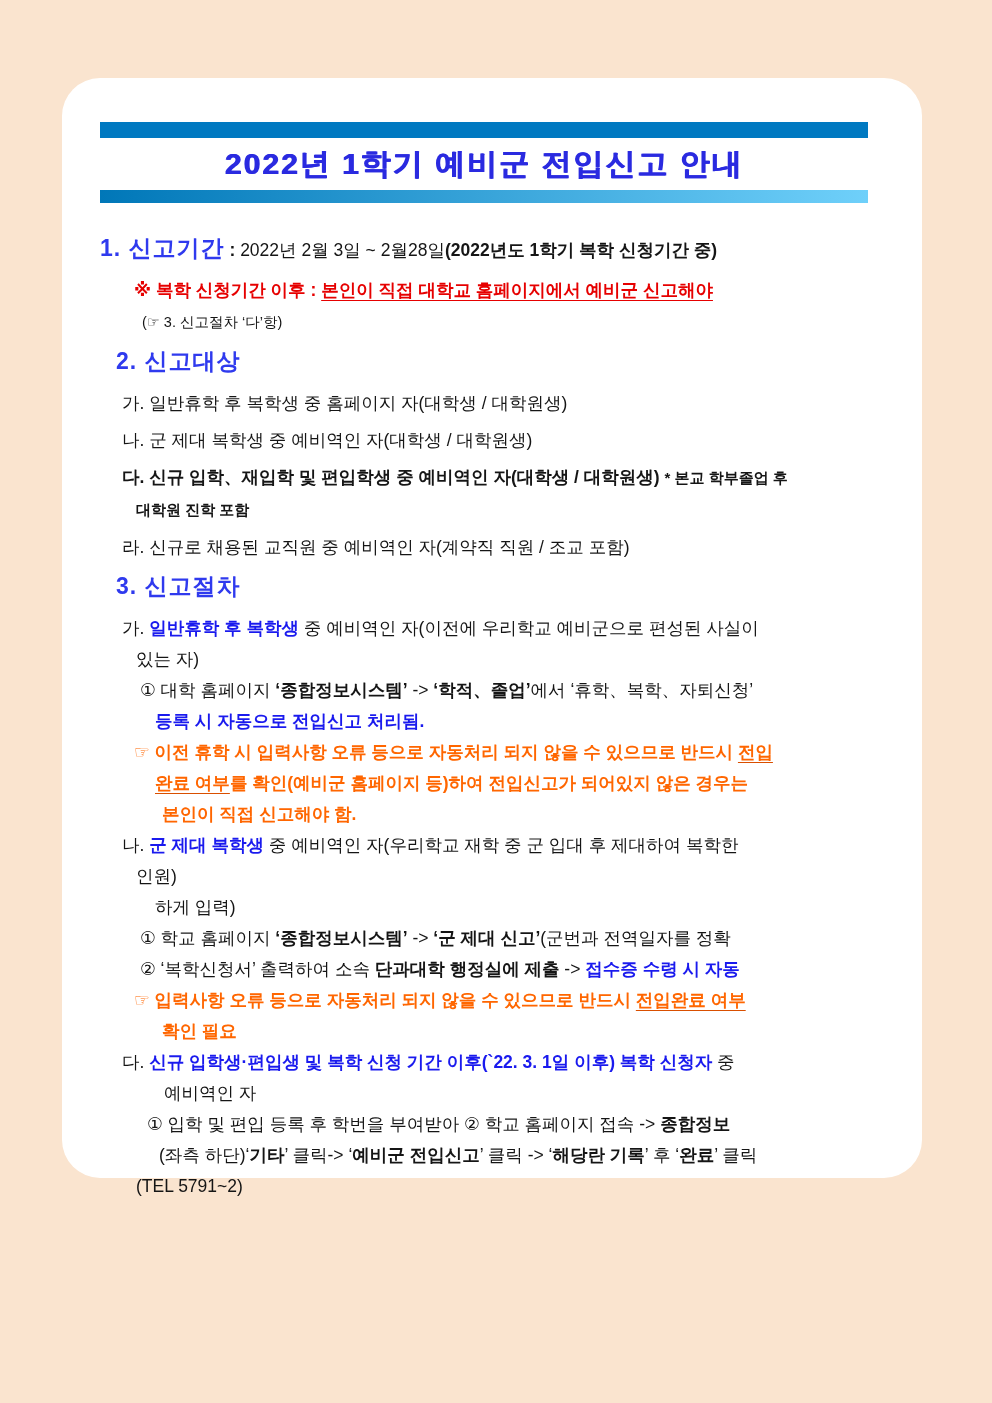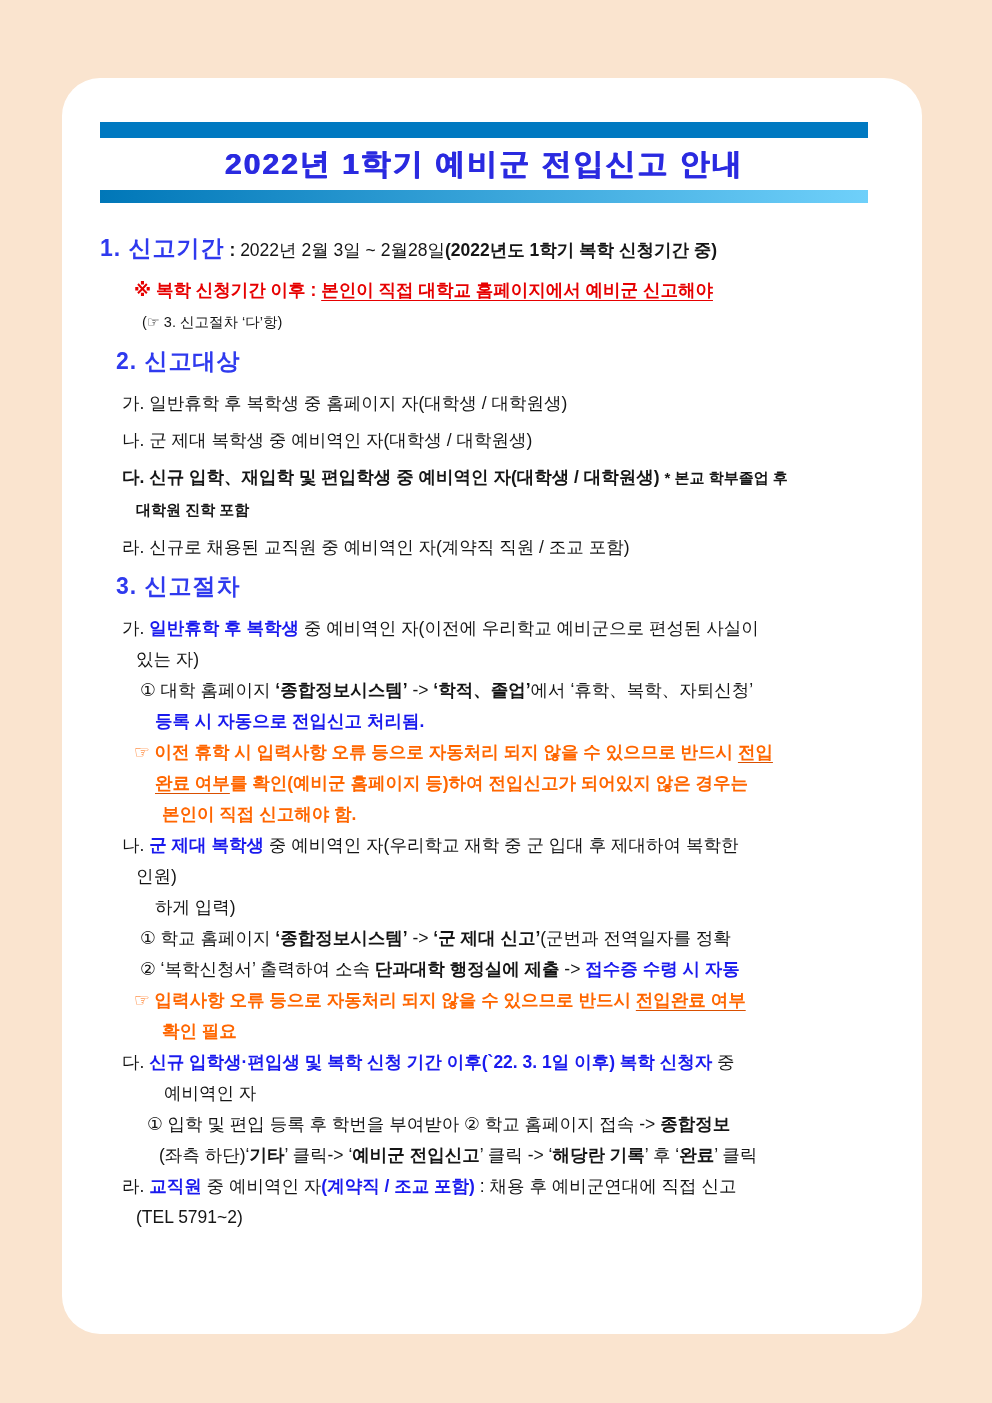--- a/index.html
+++ b/index.html
@@ -8,21 +8,21 @@
     --title-blue:#2a2ae0; --heading-blue:#2f3aee; --inline-blue:#1a1aee;
     --warning-red:#e60000; --notice-orange:#ff6600; --body-text:#151515;
   }
   html,body{margin:0;padding:0;}
   body{
     width:992px;height:1403px;position:relative;overflow:hidden;
     background:var(--background);
     font-family:"Liberation Sans","DejaVu Sans",sans-serif;
   }
   .panel{
-    position:absolute;left:62px;top:78px;width:860px;height:1256px;
+    position:absolute;left:62px;top:78px;width:860px;height:1100px;
     background:var(--panel);border-radius:38px;box-sizing:border-box;
     padding:44px 38px 0 38px;
   }
   .bar-top{width:768px;height:16px;background:var(--top-bar-blue);}
   .doc-title{
     width:768px;text-align:center;font-size:30px;font-weight:bold;
     color:var(--title-blue);margin:7px 0;line-height:38px;letter-spacing:2px;
     text-shadow:1px 0 0 var(--title-blue);
   }
   .bar-grad{width:768px;height:13px;
@@ -76,16 +76,15 @@
       <div class="line i36"><span>인원)</span></div>
       <div class="line i55"><span>하게 입력)</span></div>
       <div class="line i40"><span>① 학교 홈페이지 </span><span class="b">‘종합정보시스템’</span><span> -&gt; </span><span class="b">‘군 제대 신고’</span><span>(군번과 전역일자를 정확</span></div>
       <div class="line i40"><span>② ‘복학신청서’ 출력하여 소속 </span><span class="b">단과대학 행정실에 제출</span><span> -&gt; </span><span class="bl">접수증 수령 시 자동</span></div>
       <div class="line i34"><span class="or">☞ </span><span class="or">입력사항 오류 등으로 자동처리 되지 않을 수 있으므로 반드시 </span><span class="oru">전입완료 여부</span></div>
       <div class="line i62"><span class="or">확인 필요</span></div>
       <div class="line i22"><span>다. </span><span class="bl">신규 입학생·편입생 및 복학 신청 기간 이후(`22. 3. 1일 이후) 복학 신청자</span><span> 중</span></div>
       <div class="line i64"><span>예비역인 자</span></div>
       <div class="line i47"><span>① 입학 및 편입 등록 후 학번을 부여받아 ② 학교 홈페이지 접속 -&gt; </span><span class="b">종합정보</span></div>
       <div class="line i59"><span>(좌측 하단)‘</span><span class="b">기타</span><span>’ 클릭-&gt; ‘</span><span class="b">예비군 전입신고</span><span>’ 클릭 -&gt; ‘</span><span class="b">해당란 기록</span><span>’ 후 ‘</span><span class="b">완료</span><span>’ 클릭</span></div>
-      <div class="line i22"><span>라. </span><span class="bl">교직원</span><span> 중 예비역인 자</span><span class="bl">(계약직 / 조교 포함)</span><span> : 채용 후 예비군연대에 직접 신고</span></div>
       <div class="line i36"><span>(TEL 5791~2)</span></div>
     </div>
 </div>
 
 </body></html>

